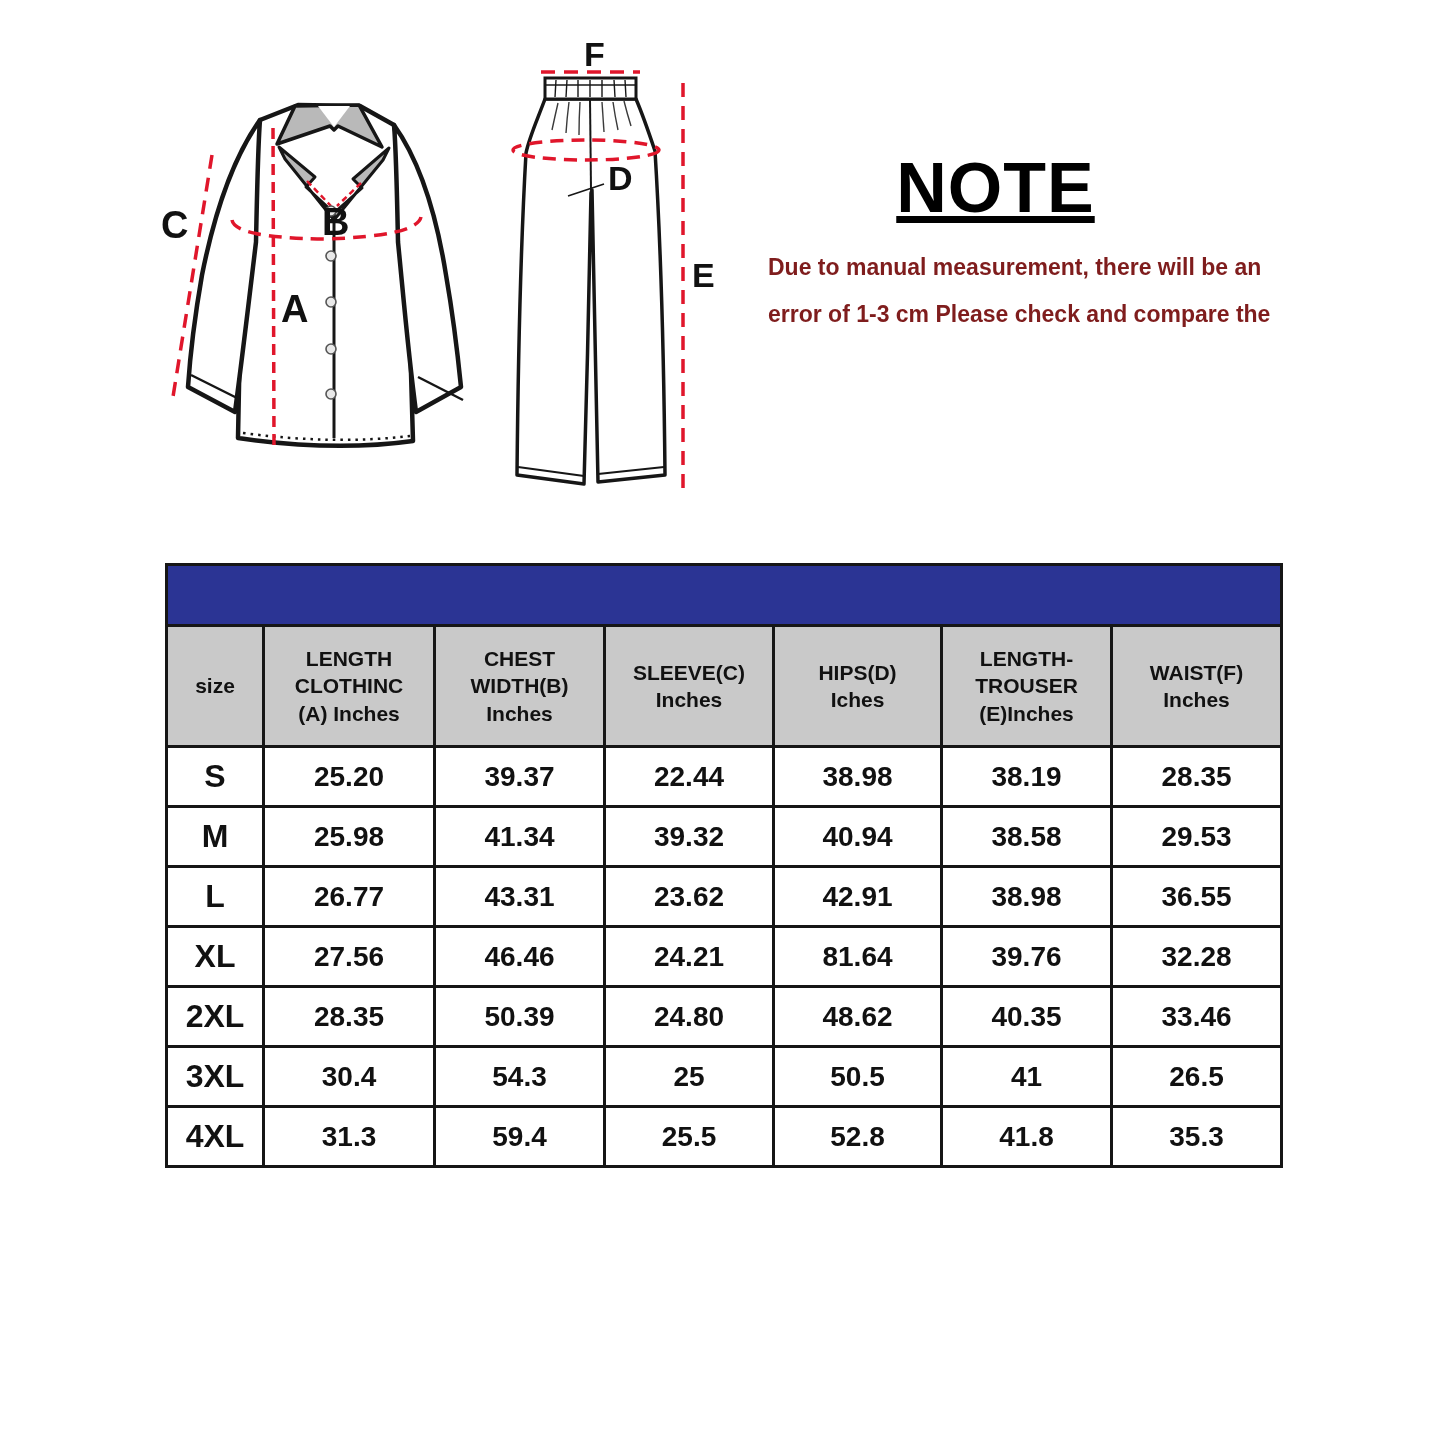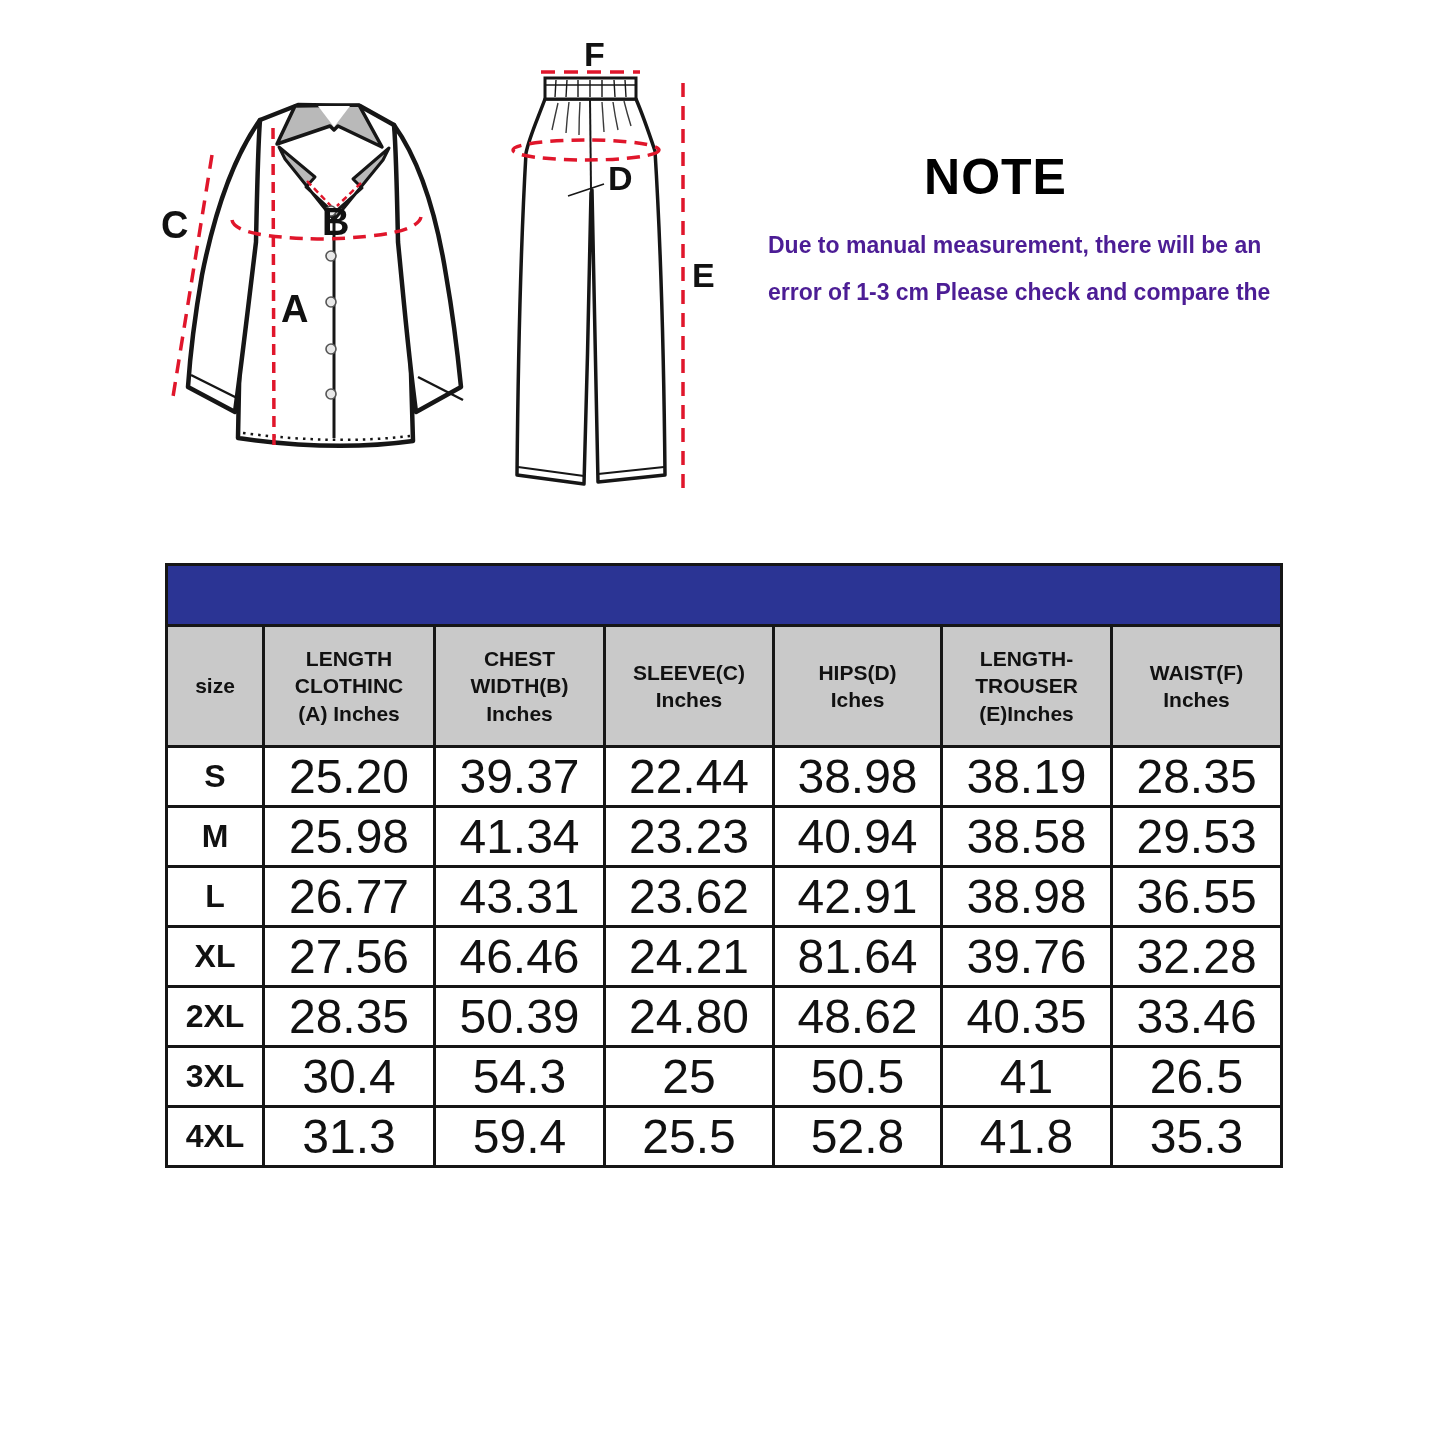--- a/index.html
+++ b/index.html
@@ -7,34 +7,34 @@
     position:relative;width:1445px;height:1445px;background:#ffffff;overflow:hidden;
     font-family:"Liberation Sans", sans-serif;color:#111;
   }
   
   .shirt-svg{position:absolute;left:135px;top:60px;}
   .pants-svg{position:absolute;left:468px;top:38px;}
   .diagram-label{font-family:"Liberation Sans",sans-serif;font-weight:bold;font-size:38px;fill:#111;}
   .pants-label{font-family:"Liberation Sans",sans-serif;font-weight:bold;font-size:34px;fill:#111;}
   
   .note-block{position:absolute;left:768px;top:148px;width:455px;text-align:center;}
-  .note-title{margin:0 0 16px 0;font-size:50px;font-weight:800;letter-spacing:1px;color:#000;}
-  .note-line{margin:0;font-size:23px;font-weight:700;line-height:47px;color:#4c1d95;white-space:nowrap;}
+  .note-title{margin:0 0 16px 0;font-size:70px;font-weight:800;letter-spacing:1px;color:#000;text-decoration:underline;}
+  .note-line{margin:0;font-size:23px;font-weight:700;line-height:47px;color:#7f1d1d;white-space:nowrap;}
   
   table.size-table{
     position:absolute;left:165px;top:563px;border-collapse:collapse;table-layout:fixed;
     width:1115px;
   }
   table.size-table td{border:3px solid #161616;text-align:center;vertical-align:middle;padding:0;}
   td.band-cell{height:58px;background:#2b3494;}
   tr.head-row td{height:118px;background:#c9c9c9;font-weight:bold;font-size:21px;line-height:1.3;white-space:pre-line;}
   td.size-head{font-size:36px;font-weight:bold;}
   tr.data-row td{height:57px;background:#fff;}
   td.size-cell{font-size:32px;font-weight:bold;}
-  td.value-cell{font-size:48px;font-weight:400;letter-spacing:0px;margin-top:21px;}
+  td.value-cell{font-size:28px;font-weight:700;letter-spacing:0px;margin-top:21px;}
 </style>
 </head>
 <body>
 
 <div id="stage">
 
   <svg class="shirt-svg" width="395" height="425" viewBox="0 0 395 425">
 
     <path d="M125,60 C116,90 110,130 107,175 L103,378 Q199,392 278,381 L272,175
              C269,130 264,90 259,65 L225,46 L163,45 Z" fill="#ffffff" stroke="#161616" stroke-width="4.5" stroke-linejoin="round"></path>
@@ -160,21 +160,21 @@
         <td class="value-cell">39.37</td>
         <td class="value-cell">22.44</td>
         <td class="value-cell">38.98</td>
         <td class="value-cell">38.19</td>
         <td class="value-cell">28.35</td>
       </tr>
       <tr class="data-row">
         <td class="size-cell">M</td>
         <td class="value-cell">25.98</td>
         <td class="value-cell">41.34</td>
-        <td class="value-cell">23.23</td>
+        <td class="value-cell">39.32</td>
         <td class="value-cell">40.94</td>
         <td class="value-cell">38.58</td>
         <td class="value-cell">29.53</td>
       </tr>
       <tr class="data-row">
         <td class="size-cell">L</td>
         <td class="value-cell">26.77</td>
         <td class="value-cell">43.31</td>
         <td class="value-cell">23.62</td>
         <td class="value-cell">42.91</td>

